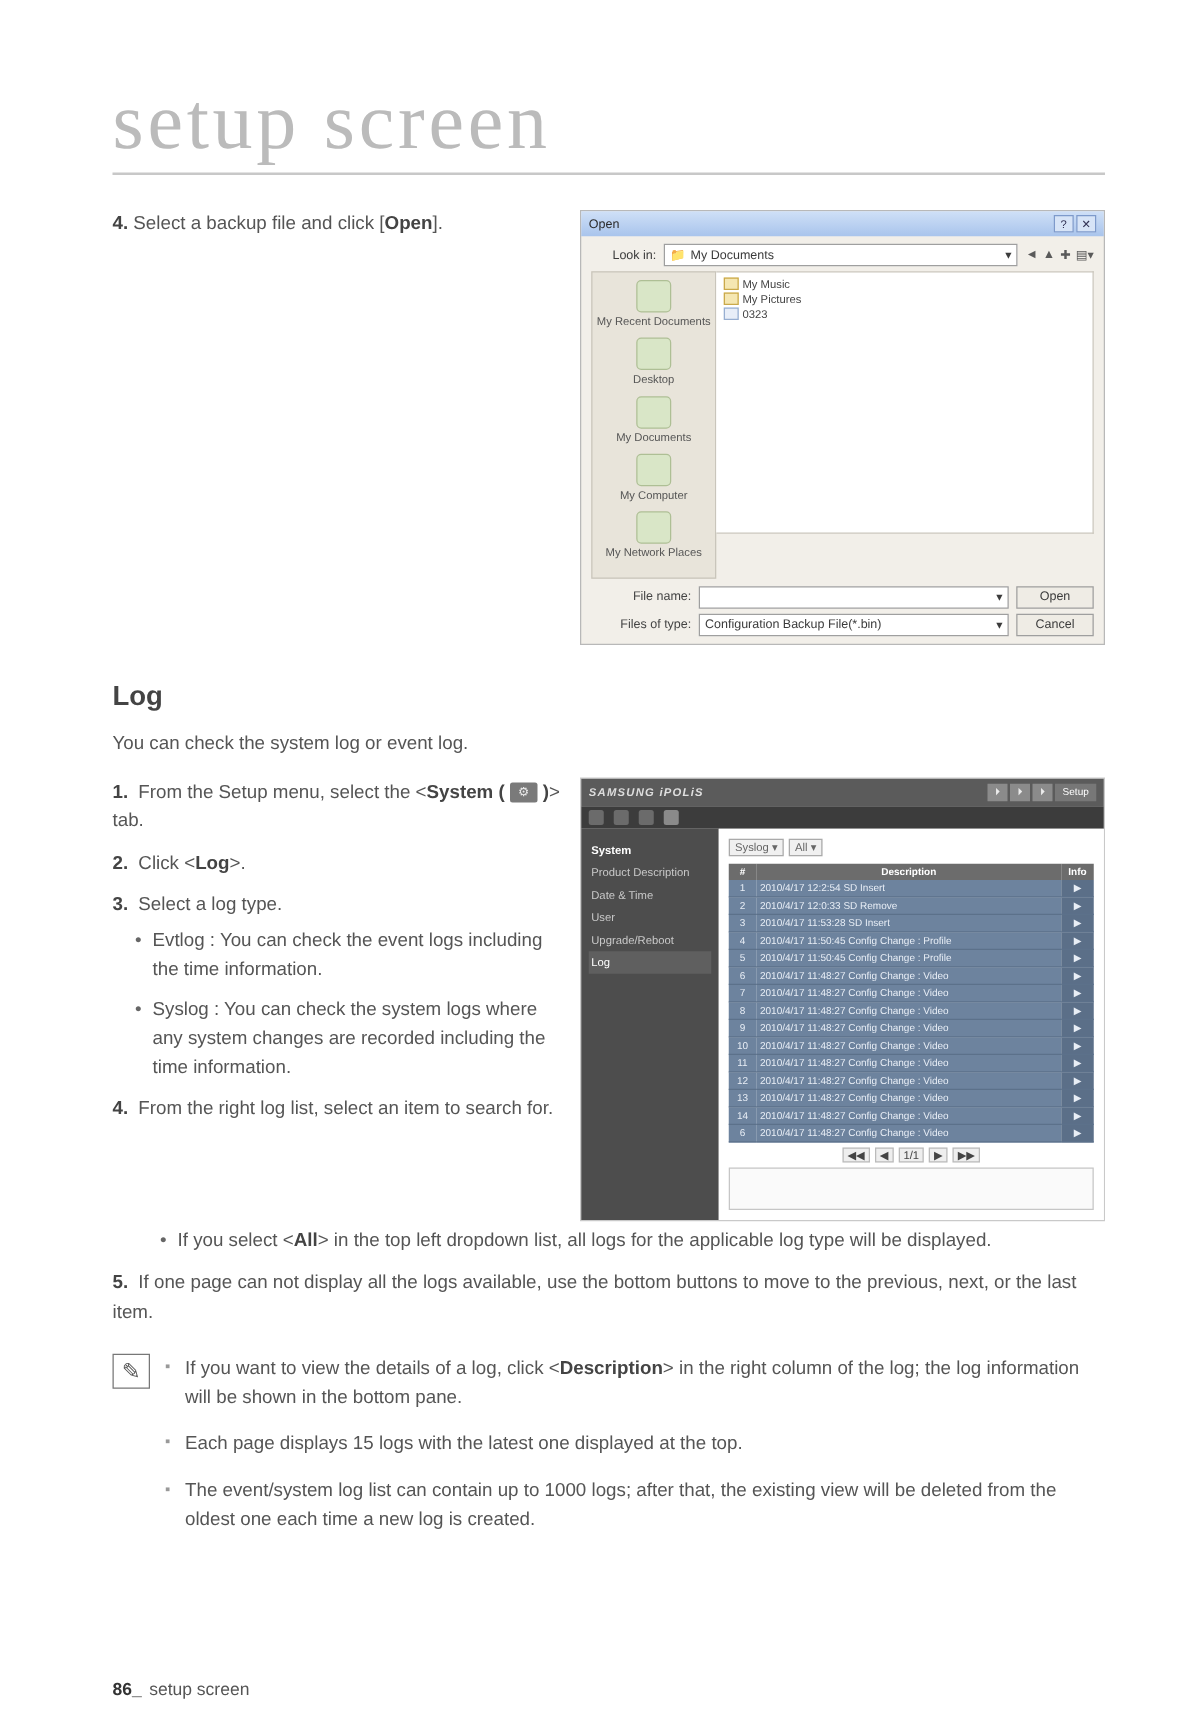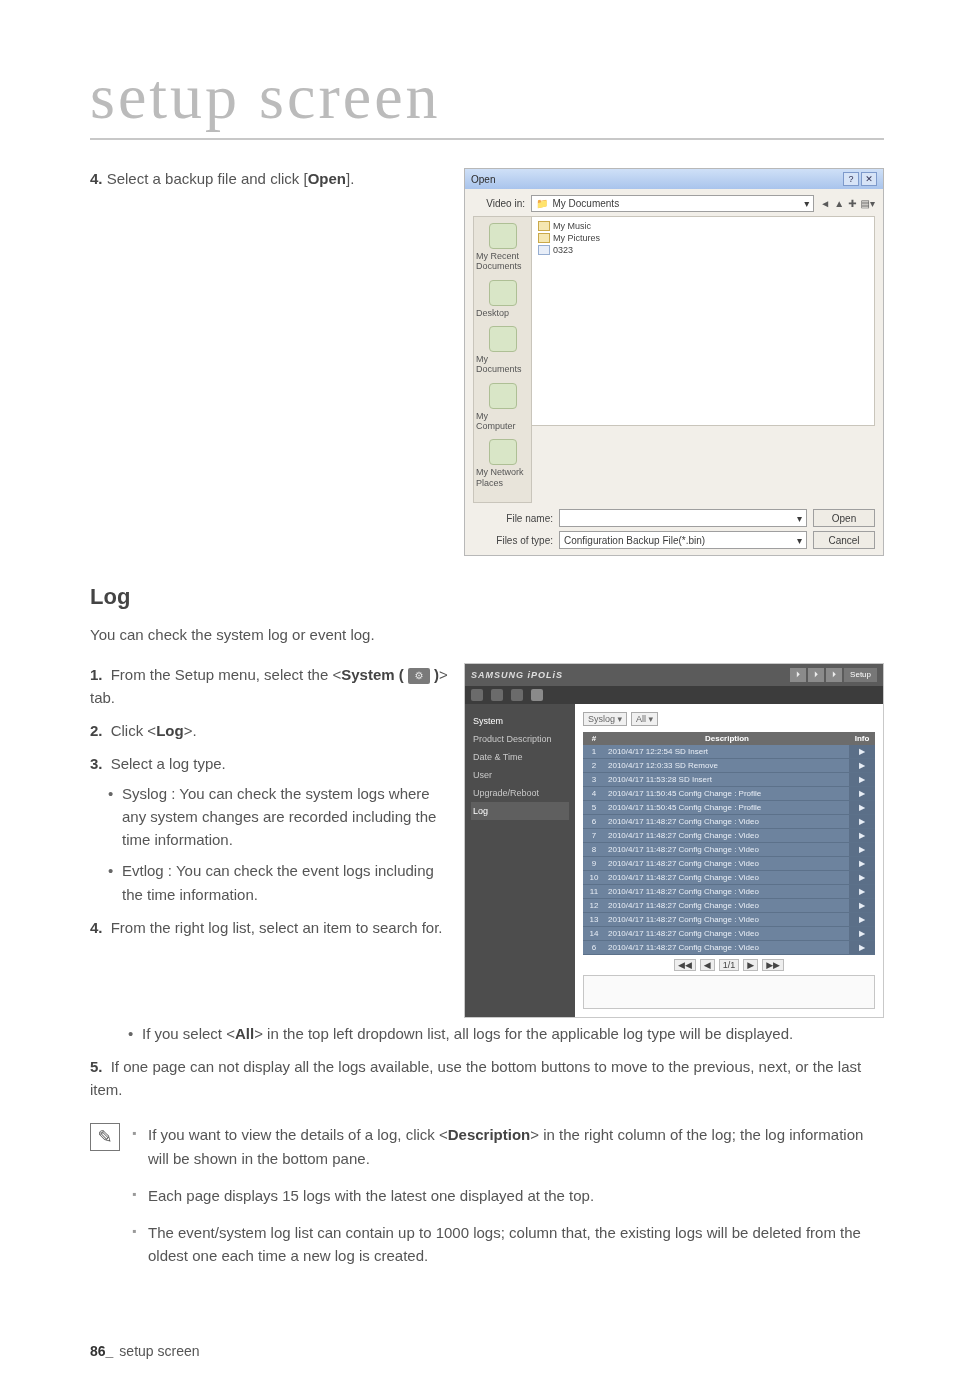--- a/index.html
+++ b/index.html
@@ -34,21 +34,21 @@
   .open-dialog { border: 1px solid #b8b8b8; background: #f2efe9; font-size: 10px; color: #3b3b3b; width: 420px; }
   .open-title { background: linear-gradient(#cfe0f7,#a9c4ec); color: #2a2a2a; padding: 3px 6px; display: flex; align-items: center; justify-content: space-between; }
   .open-title .btns { display: flex; gap: 2px; }
   .open-title .tb { width: 16px; height: 14px; background: #d7e4f7; border: 1px solid #7e9acb; font-size: 9px; display:flex;align-items:center;justify-content:center; color:#335; }
   .open-body { padding: 6px 8px; }
   .lookin-row { display: flex; align-items: center; gap: 6px; margin-bottom: 4px; }
   .lookin-row .lbl { width: 52px; text-align: right; }
   .lookin-row .combo { flex: 1; background: #fff; border: 1px solid #9f9f9f; padding: 2px 4px; display: flex; align-items: center; gap: 4px; }
   .lookin-row .icons { display: flex; gap: 4px; color: #5a5a5a; }
   .open-main { display: flex; }
-  .places { width: 59px; background: #e8e4da; border: 1px solid #c9c5bb; padding: 6px 2px; }
+  .places { width: 100px; background: #e8e4da; border: 1px solid #c9c5bb; padding: 6px 2px; text-align: center; }
   .places .pi { margin-bottom: 8px; font-size: 9px; color: #555; line-height: 1.15; }
   .places .pi .ic { width: 28px; height: 26px; margin: 0 auto 2px; background: #d9e6c7; border: 1px solid #aebf95; border-radius: 4px; }
   .filelist { flex: 1; background: #fff; border: 1px solid #c9c5bb; border-left: none; margin: 0 0 0 0; height: 210px; padding: 4px 6px; }
   .filelist .fi { font-size: 9px; color: #444; display:flex; align-items:center; gap:3px; margin-bottom:2px;}
   .filelist .fic { width:12px; height:10px; background:#f5e7b2; border:1px solid #caa94a; }
   .bottom-rows { margin-top: 6px; display: grid; grid-template-columns: 80px 1fr 62px; grid-template-rows: auto auto; gap: 4px 6px; align-items: center; }
   .bottom-rows .lbl { text-align: right; font-size: 10px; color:#444; }
   .bottom-rows .field { background: #fff; border: 1px solid #9f9f9f; height: 18px; display:flex; align-items:center; padding:0 4px; font-size:10px; }
   .bottom-rows .btn { background: #efece5; border:1px solid #9f9f9f; height:18px; font-size:10px; display:flex; align-items:center; justify-content:center; }
 
@@ -99,21 +99,21 @@
       <div class="open-dialog">
         <div class="open-title">
           <span>Open</span>
           <div class="btns">
             <div class="tb">?</div>
             <div class="tb">✕</div>
           </div>
         </div>
         <div class="open-body">
           <div class="lookin-row">
-            <span class="lbl">Video in:</span>
+            <span class="lbl">Look in:</span>
             <div class="combo">
               <span>📁</span>
               <span>My Documents</span>
               <span style="margin-left:auto">▾</span>
             </div>
             <div class="icons">
               <span>◄</span>
               <span>▲</span>
               <span>✚</span>
               <span>▤▾</span>
@@ -174,22 +174,22 @@
           <span class="bold">)</span><span>&gt; tab.</span>
         </li>
         <li>
           <span class="num">2.</span>
           <span>Click &lt;</span><span class="bold">Log</span><span>&gt;.</span>
         </li>
         <li>
           <span class="num">3.</span>
           <span>Select a log type.</span>
           <ul class="bullets">
+            <li>Evtlog : You can check the event logs including the time information.</li>
             <li>Syslog : You can check the system logs where any system changes are recorded including the time information.</li>
-            <li>Evtlog : You can check the event logs including the time information.</li>
           </ul>
         </li>
         <li>
           <span class="num">4.</span>
           <span>From the right log list, select an item to search for.</span>
         </li>
       </ol>
     </div>
 
     <div class="right-figure">
@@ -204,21 +204,21 @@
           </div>
         </div>
         <div class="ipolis-sub">
           <div class="si"></div>
           <div class="si"></div>
           <div class="si"></div>
           <div class="si" style="background:#8a8a8a"></div>
         </div>
         <div class="ipolis-body">
           <div class="side">
-            <div class="sitem" style="color:#fff;font-weight:400">System</div>
+            <div class="sitem" style="color:#fff;font-weight:700">System</div>
             <div class="sitem">Product Description</div>
             <div class="sitem">Date &amp; Time</div>
             <div class="sitem">User</div>
             <div class="sitem">Upgrade/Reboot</div>
             <div class="sitem act">Log</div>
           </div>
           <div class="main">
             <div class="controls">
               <div class="sel"><span>Syslog</span> ▾</div>
               <div class="sel"><span>All</span> ▾</div>
@@ -336,20 +336,20 @@
     </li>
   </ol>
 
   <div class="note-block">
     <div class="note-icon">✎</div>
     <ul class="note-list">
       <li>
         <span>If you want to view the details of a log, click &lt;</span><span class="bold">Description</span><span>&gt; in the right column of the log; the log information will be shown in the bottom pane.</span>
       </li>
       <li>Each page displays 15 logs with the latest one displayed at the top.</li>
-      <li>The event/system log list can contain up to 1000 logs; column that, the existing logs will be deleted from the oldest one each time a new log is created.</li>
+      <li>The event/system log list can contain up to 1000 logs; after that, the existing view will be deleted from the oldest one each time a new log is created.</li>
     </ul>
   </div>
 
   <div class="footer">
     <span class="pn">86_</span><span>setup screen</span>
   </div>
 </div>
 
 </body></html>

